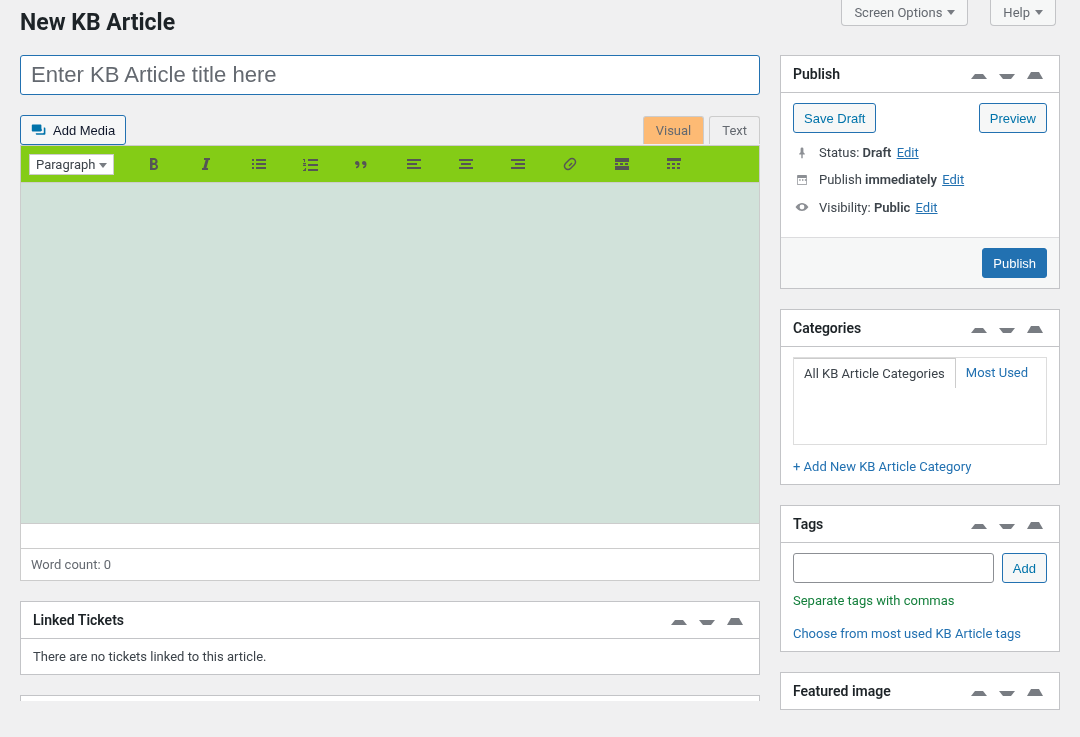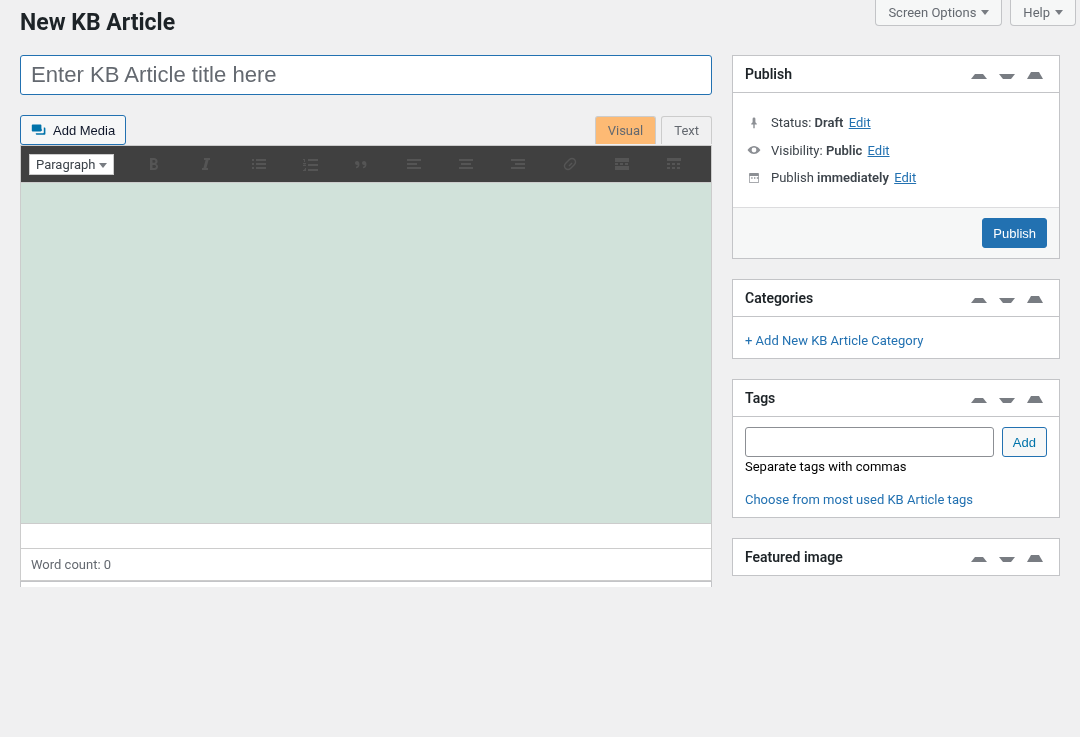--- a/index.html
+++ b/index.html
@@ -1,32 +1,32 @@
 <!DOCTYPE html>
 <html><head>
 <meta charset="utf-8">
 <style>
 html,body{margin:0;padding:0;background:#f0f0f1;font-family:-apple-system,BlinkMacSystemFont,"Segoe UI",Roboto,sans-serif;color:#3c434a;font-size:13px}
 .wrap{padding:0 20px 1px 20px}
-.top-bar{display:flex;justify-content:flex-start;gap:8px;position:absolute;right:4px;top:0}
+.top-bar{display:flex;justify-content:flex-start;gap:22px;position:absolute;right:24px;top:0}
 .top-tab{border:1px solid #c3c4c7;border-top:none;border-radius:0 0 4px 4px;background:#f6f7f7;padding:5px 12px;color:#646970;cursor:pointer;display:flex;align-items:center;gap:5px}
 h1{font-size:23px;font-weight:700;margin:0;padding:9px 0 4px 0;color:#1d2327}
 .main{display:flex;gap:20px;margin-top:15px;align-items:flex-start}
 .content{flex:1;min-width:0}
-.sidebar{width:328px;flex:none}
+.sidebar{width:280px;flex:none}
 #title{width:100%;box-sizing:border-box;height:40px;padding:7px 10px;font-size:1.7em;border:1px solid #2271b1;border-radius:3px;background:#fff;outline:none;color:#1d2327}
 #title::placeholder{color:#646970}
 .media-row{display:flex;align-items:center;justify-content:space-between;margin-top:20px}
 .btn{display:inline-flex;align-items:center;gap:6px;background:#f6f7f7;border:1px solid #2271b1;color:#0f172a;padding:0 10px;height:30px;border-radius:3px;cursor:pointer;font-size:13px}
 .btn.ghost{border-color:#2271b1;color:#0073aa}
 .btn.primary{background:#2271b1;border-color:#2271b1;color:#fff}
 .editor-tabs{display:flex}
 .editor-tab{border:1px solid #ccc;border-bottom:none;background:#f0f0f1;color:#646970;padding:6px 12px;cursor:pointer;margin-left:5px;border-radius:3px 3px 0 0}
 .editor-tab.active{background:#fdba74;border-bottom-color:#f6f7f7}
-.toolbar{border:1px solid #ccc;border-bottom:none;background:#404040;padding:6px 8px;display:flex;align-items:center;gap:28px}
+.toolbar{border:1px solid #ccc;border-bottom:none;background:#84cc16;padding:6px 8px;display:flex;align-items:center;gap:28px}
 .para-select{border:1px solid #ccc;background:#fff;padding:2px 18px 2px 6px;font-size:13px;color:#3c434a;position:relative}
 .tb-btn{width:24px;height:24px;display:flex;align-items:center;justify-content:center;color:#555;cursor:pointer}
 .tb-btn svg{width:20px;height:20px;fill:#555}
 .editor-area{border:1px solid #ccc;background:#d1e2da;height:340px}
 .editor-path{border:1px solid #ccc;border-top:none;background:#fff;height:24px}
 .status-bar{border:1px solid #ccc;border-top:none;background:#fff;padding:8px 10px;color:#646970}
 .metabox{border:1px solid #c3c4c7;background:#fff;margin-bottom:20px}
 .metabox-head{border-bottom:1px solid #c3c4c7;padding:10px 12px;display:flex;align-items:center;justify-content:space-between}
 .metabox-head h2{margin:0;font-size:14px;font-weight:600;color:#1d2327}
 .metabox-actions{display:flex;gap:4px;align-items:center}
@@ -38,21 +38,21 @@
 .misc-row strong{font-weight:600}
 .edit-link{color:#2271b1;text-decoration:underline;cursor:pointer;margin-left:2px}
 .publish-footer{border-top:1px solid #dcdcde;background:#f6f7f7;padding:10px 12px;display:flex;justify-content:flex-end}
 .cat-tab{padding:7px 10px;border:1px solid #ccc;border-bottom:none;margin-bottom:-1px;cursor:pointer;background:#fff;color:#3c434a}
 .cat-tab.active{border-color:#ccc #ccc #fff #ccc}
 .cat-tab.inactive{border:none;color:#2271b1}
 .cat-list{border:none;min-height:45px}
 .add-cat{color:#2271b1;cursor:pointer;display:inline-block;margin-top:6px}
 .tag-row{display:flex;gap:8px;align-items:flex-end}
 .tag-input{flex:1;border:1px solid #8c8f94;border-radius:3px;height:28px;padding:0 8px}
-.tag-hint{color:#000000;margin-top:2px}
+.tag-hint{color:#15803d;margin-top:10px}
 .link{color:#2271b1;cursor:pointer}
 .chevron-icon{display:inline-block;width:0;height:0;border-left:4px solid transparent;border-right:4px solid transparent}
 .chevron-up{border-bottom:5px solid #787c82}
 .chevron-down{border-top:5px solid #787c82}
 .tri-up{border-bottom:7px solid #787c82}
 .cat-box{border:1px solid #ddd;padding:0 12px 12px 12px;margin:0 0 8px 0}
 </style>
 </head>
 <body>
 
@@ -148,76 +148,100 @@
             </svg>
           </div>
     </div>
 
     <div class="editor-area"></div>
     <div class="editor-path"></div>
     <div class="status-bar">
       <span>Word count: </span><span>0</span>
     </div>
 
+    <div class="metabox" style="margin-top:20px">
+      <div class="metabox-head">
+        <h2>Linked Tickets</h2>
+        <div class="metabox-actions">
+          <span><span class="chevron-icon chevron-up"></span></span>
+          <span><span class="chevron-icon chevron-down"></span></span>
+          <span><span class="chevron-icon tri-up"></span></span>
+        </div>
+      </div>
+      <div class="metabox-body">
+        <span>There are no tickets linked to this article.</span>
+      </div>
+    </div>
 
     <div class="metabox" style="height:5px;overflow:hidden;border-bottom:none;margin-bottom:0"></div>
   </div>
 
   <div class="sidebar">
 
     <div class="metabox">
       <div class="metabox-head">
         <h2>Publish</h2>
         <div class="metabox-actions">
           <span><span class="chevron-icon chevron-up"></span></span>
           <span><span class="chevron-icon chevron-down"></span></span>
           <span><span class="chevron-icon tri-up"></span></span>
         </div>
       </div>
       <div class="metabox-body">
+        <div class="publish-actions">
+          <button class="btn ghost">Save Draft</button>
+          <button class="btn ghost">Preview</button>
+        </div>
         <div class="misc-row">
           <span class="dashicon">
                 <svg width="14" height="14" viewBox="0 0 20 20" fill="#8c8f94">
                   <path d="M10 2a2 2 0 00-2 2v5l-2 2v1h3v5l1 1 1-1v-5h3v-1l-2-2V4a2 2 0 00-2-2z"></path>
                 </svg>
               </span>
           <span><span>Status: </span><strong>Draft</strong> <a class="edit-link">Edit</a></span>
         </div>
         <div class="misc-row">
           <span class="dashicon">
+                <svg width="14" height="14" viewBox="0 0 20 20" fill="#8c8f94">
+                  <path d="M4 3h12a1 1 0 011 1v12a1 1 0 01-1 1H4a1 1 0 01-1-1V4a1 1 0 011-1zm0 4v9h12V7H4zm2 2h2v2H6zm4 0h2v2h-2zm4 0h2v2h-2z"></path>
+                </svg>
+              </span>
+          <span><span>Publish </span><strong>immediately</strong> <a class="edit-link">Edit</a></span>
+        </div>
+        <div class="misc-row">
+          <span class="dashicon">
                 <svg width="16" height="16" viewBox="0 0 20 20" fill="#8c8f94">
                   <path d="M10 5C5 5 2 10 2 10s3 5 8 5 8-5 8-5-3-5-8-5zm0 8a3 3 0 110-6 3 3 0 010 6z"></path>
                 </svg>
               </span>
           <span><span>Visibility: </span><strong>Public</strong> <a class="edit-link">Edit</a></span>
         </div>
-        <div class="misc-row">
-          <span class="dashicon">
-                <svg width="14" height="14" viewBox="0 0 20 20" fill="#8c8f94">
-                  <path d="M4 3h12a1 1 0 011 1v12a1 1 0 01-1 1H4a1 1 0 01-1-1V4a1 1 0 011-1zm0 4v9h12V7H4zm2 2h2v2H6zm4 0h2v2h-2zm4 0h2v2h-2z"></path>
-                </svg>
-              </span>
-          <span><span>Publish </span><strong>immediately</strong> <a class="edit-link">Edit</a></span>
-        </div>
       </div>
       <div class="publish-footer">
         <button class="btn primary">Publish</button>
       </div>
     </div>
 
     <div class="metabox">
       <div class="metabox-head">
         <h2>Categories</h2>
         <div class="metabox-actions">
           <span><span class="chevron-icon chevron-up"></span></span>
           <span><span class="chevron-icon chevron-down"></span></span>
           <span><span class="chevron-icon tri-up"></span></span>
         </div>
       </div>
       <div class="metabox-body">
+        <div class="cat-box">
+         <div style="display:flex;margin:0 -12px">
+          <div class="cat-tab active" style="border-left:none">All KB Article Categories</div>
+          <div class="cat-tab inactive">Most Used</div>
+         </div>
+         <div class="cat-list"></div>
+        </div>
         <a class="add-cat">+ Add New KB Article Category</a>
       </div>
     </div>
 
     <div class="metabox">
       <div class="metabox-head">
         <h2>Tags</h2>
         <div class="metabox-actions">
           <span><span class="chevron-icon chevron-up"></span></span>
           <span><span class="chevron-icon chevron-down"></span></span>

